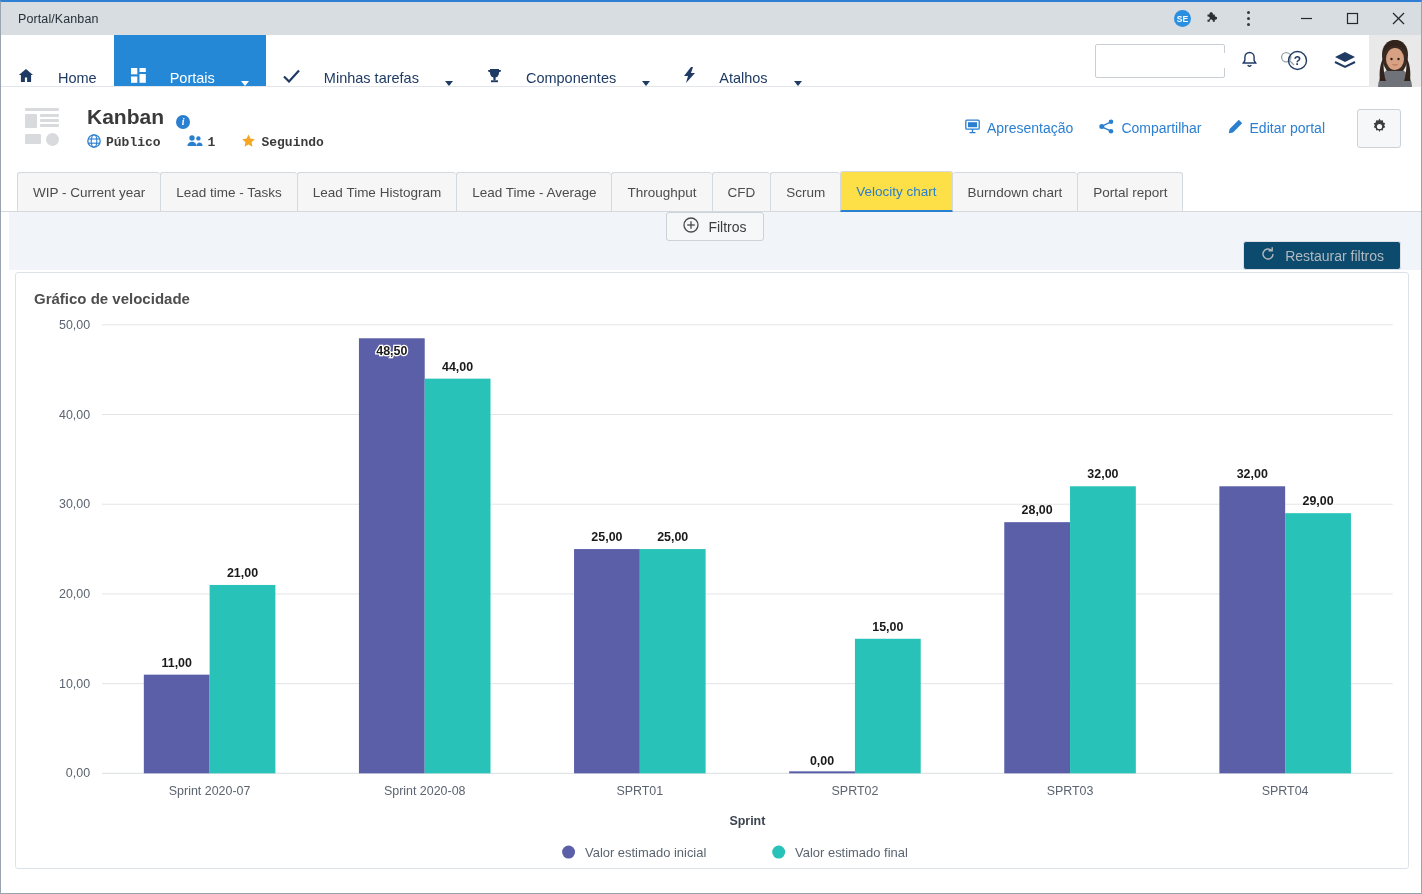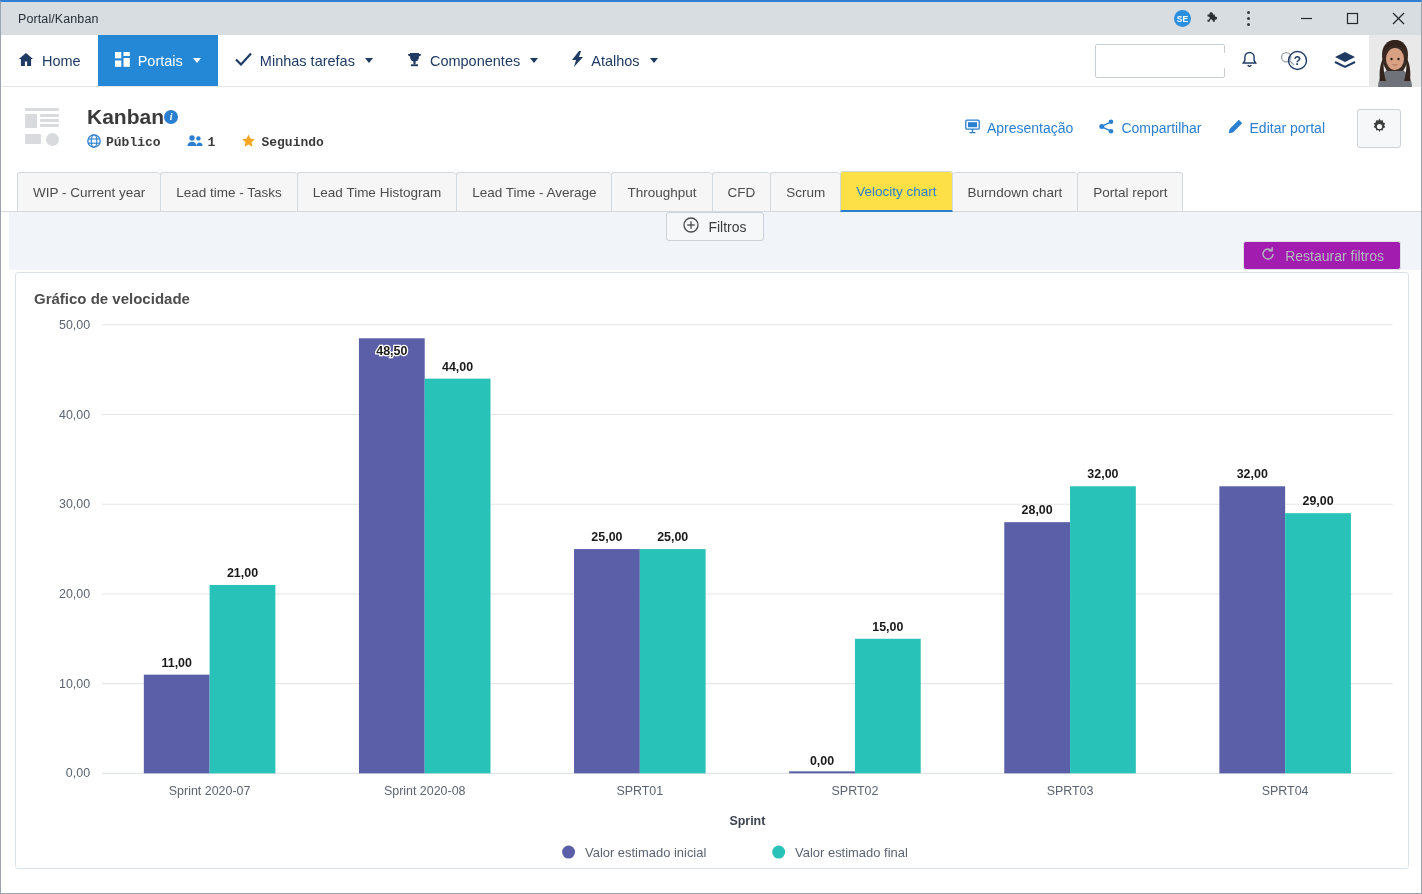--- a/index.html
+++ b/index.html
@@ -60,21 +60,21 @@
     font-size: 24px; padding: 0 7px 0 10px; display: flex; align-items: center;
     font-family: "Liberation Sans", sans-serif; letter-spacing: -.5px;
   }
   .logo-expert {
     background: #1f43b5; color: #fff; font-style: italic; font-weight: bold;
     font-size: 24px; padding: 0 8px; display: flex; align-items: center;
     margin-left: 3px; letter-spacing: -.5px;
   }
 
   .navitem {
-    display: flex; align-items: center; gap: 8px;
+    display: flex; align-items: flex-end; gap: 24px;
     padding: 0 17px; font-size: 14.5px; color: #1f3b63; cursor: pointer;
     white-space: nowrap;
   }
   .navitem.active { background: #2488d6; color: #fff; }
   .caret { width: 0; height: 0; border-left: 4px solid transparent; border-right: 4px solid transparent;
            border-top: 5px solid currentColor; margin-left: 2px; display:inline-block;}
 
   .hdr-right { margin-left: auto; display: flex; align-items: center; padding-right: 0; }
   .searchbox {
     width: 130px; height: 34px; border: 1px solid #c8ced4; border-radius: 2px;
@@ -87,21 +87,21 @@
   }
 
   
   .portal-row {
     position: absolute; top: 85px; left: 0; right: 0; height: 82px; background: #fff;
     display: flex; align-items: center; padding: 0 20px 0 24px;
   }
   .portal-thumb { width: 48px; height: 44px; margin-right: 14px; position: relative; }
   .pt-line { position: absolute; background: #d8dadd; border-radius: 1px; }
   .portal-meta { display: flex; flex-direction: column; gap: 5px; }
-  .portal-name { font-size: 21px; font-weight: bold; color: #3a3a3a; display: flex; align-items: center; gap: 0;}
+  .portal-name { font-size: 21px; font-weight: bold; color: #3a3a3a; display: flex; align-items: flex-end; gap: 12px;}
   .info-dot { width: 14px; height: 14px; border-radius: 50%; background: #2a7fd0; color: #fff;
               font-size: 10px; font-weight: bold; display: flex; align-items: center; justify-content: center;
               font-style: italic; font-family: "Liberation Serif", serif;}
   .portal-sub { display: flex; align-items: center; gap: 26px; font-size: 13px; color: #3b3b3b; font-weight: bold; font-family: Liberation Mono, monospace;}
   .portal-sub .item { display: flex; align-items: center; gap: 5px; }
   .portal-actions { margin-left: auto; display: flex; align-items: center; gap: 26px; }
   .paction { display: flex; align-items: center; gap: 7px; font-size: 14px; color: #2a7fd0; cursor: pointer; white-space: nowrap;}
   .gear-btn {
     width: 44px; height: 39px; border: 1px solid #ccd2d8; border-radius: 3px; background: #f6f7f8;
     display: flex; align-items: center; justify-content: center; cursor: pointer; margin-left: 6px;
@@ -132,21 +132,21 @@
     position: absolute; top: 210px; left: 8px; right: 0; height: 58px;
     background: #f1f5f9; display: flex; align-items: center; padding: 0 20px; flex-direction: column;
   }
   .btn-filtros {
     height: 37px; padding: 0 16px; border: 1px solid #ccd2d8; border-radius: 3px;
     background: #f6f7f8; display: flex; align-items: center; gap: 9px;
     font-size: 14px; color: #3d3d3d; cursor: pointer;
   }
   .btn-restore {
     margin-left: auto; height: 37px; padding: 0 16px; border: 1px solid #dde1e5;
-    border-radius: 3px; background: #a21caf; display: flex; align-items: center; gap: 9px;
+    border-radius: 3px; background: #0c4a6e; display: flex; align-items: center; gap: 9px;
     font-size: 14px; color: #b2b9bf; cursor: default;
   }
 
   
   .chart-card {
     position: absolute; left: 14px; top: 270px; width: 1394px; height: 597px;
     background: #fff; border: 1px solid #dde2e7; border-radius: 3px;
   }
   .chart-title {
     font-size: 15px; font-weight: bold; color: #4e4e4e; padding: 17px 0 0 18px;

